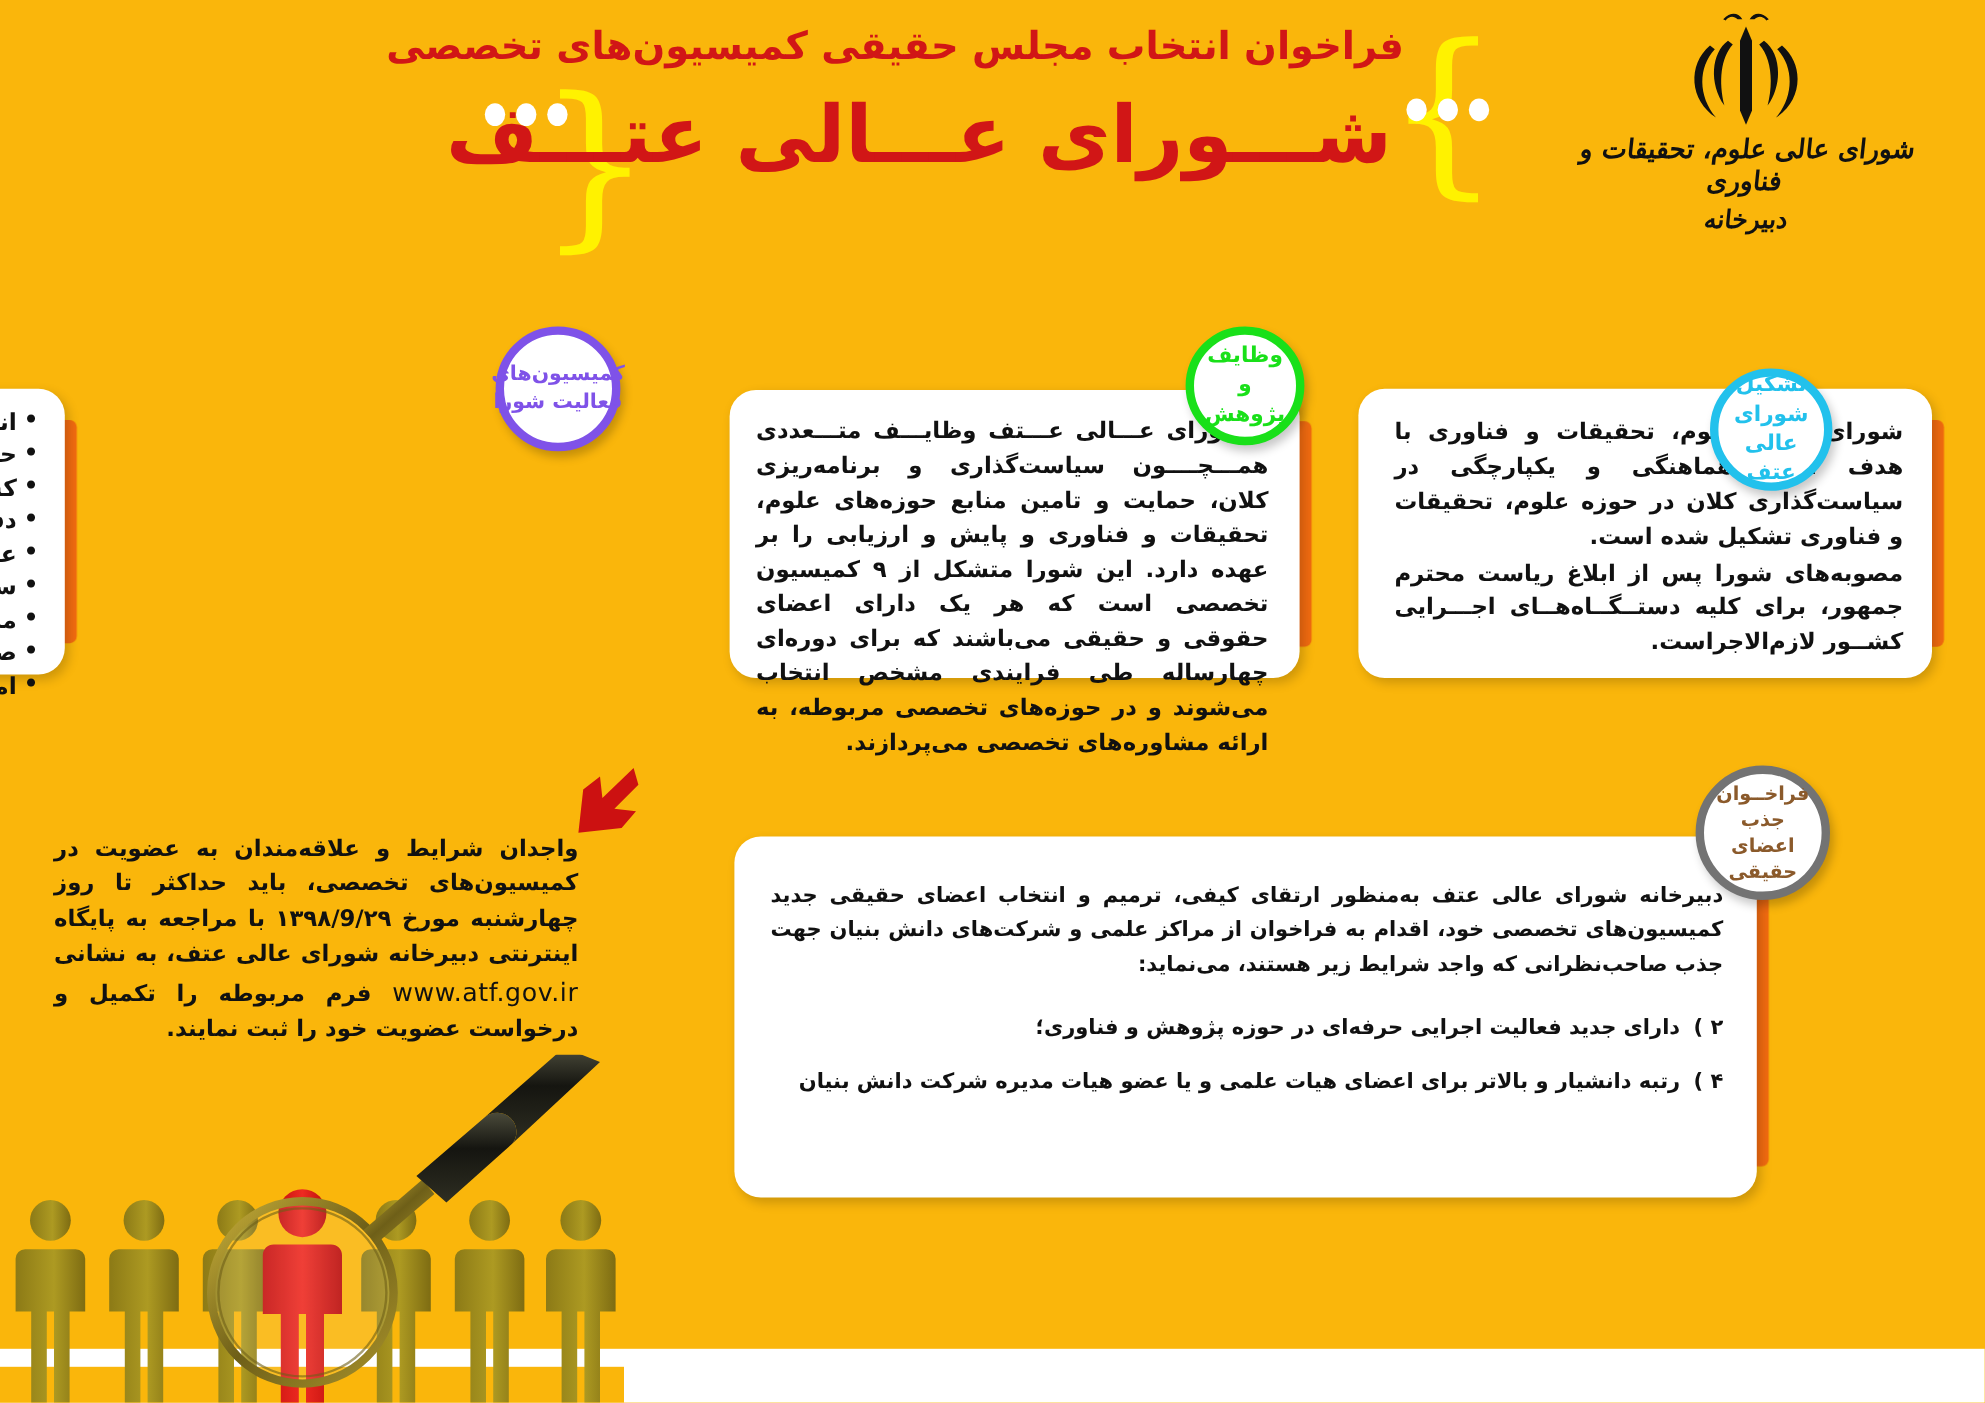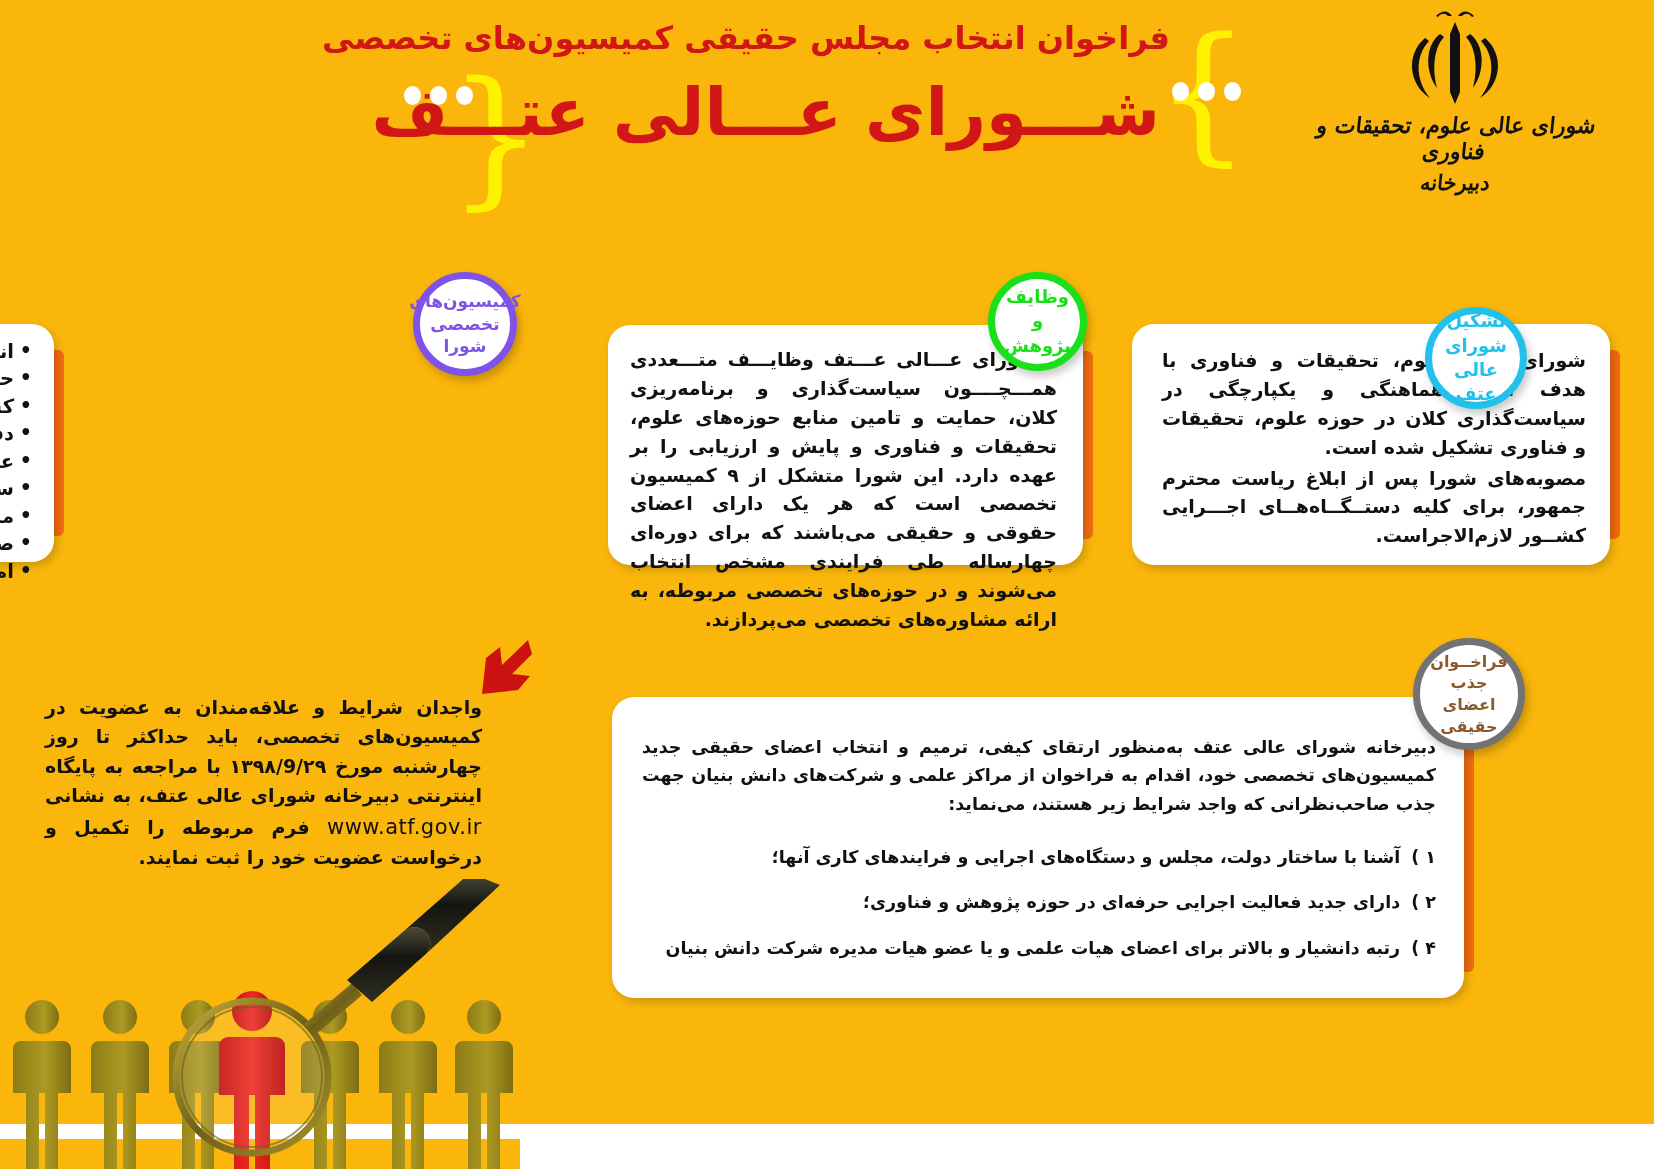--- a/index.html
+++ b/index.html
@@ -357,21 +357,21 @@
     <li>کشاورزی، آب و منابع طبیعی</li>
     <li>دفاع، امنیت و سیاست خارجی</li>
     <li>علوم پایه و فناوری‌های همگرا</li>
     <li>سلامت، امنیت غذایی و رفاه اجتماعی</li>
     <li>مدیریت، اقتصاد، بازرگانی و امور حقوقی</li>
     <li>صنایع، معادن و فناوری اطلاعات و ارتباطات</li>
     <li>امور فرهنگی، اجتماعی و علوم انسانی و اسلامی</li>
   </ul>
 </div>
 <div class="badge badge-commissions">
-  <span>کمیسیون‌های تخصصی شورا</span>
+  <span>کمیسیون‌های فعالیت شورا</span>
 </div>
 
 <div class="card card-duties">
   <div class="body-text">شـــورای عـــالی عـــتف وظایـــف متـــعددی همـــچــــون سیاست‌گذاری و برنامه‌ریزی کلان، حمایت و تامین منابع حوزه‌های علوم، تحقیقات و فناوری و پایش و ارزیابی را بر عهده دارد. این شورا متشکل از ۹ کمیسیون تخصصی است که هر یک دارای اعضای حقوقی و حقیقی می‌باشند که برای دوره‌ای چهارساله طی فرایندی مشخص انتخاب می‌شوند و در حوزه‌های تخصصی مربوطه، به ارائه مشاوره‌های تخصصی می‌پردازند.</div>
 </div>
 <div class="badge badge-duties">
   <span>وظایف و پژوهش</span>
 </div>
 
 <div class="card card-formation">
@@ -380,24 +380,20 @@
     <p>مصوبه‌های شورا پس از ابلاغ ریاست محترم جمهور، برای کلیه دستــگــاه‌هــای اجـــرایی کشــور لازم‌الاجراست.</p>
   </div>
 </div>
 <div class="badge badge-formation">
   <span>تشکیل شورای عالی عتف</span>
 </div>
 
 <div class="card card-call">
   <div class="intro">دبیرخانه شورای عالی عتف به‌منظور ارتقای کیفی، ترمیم و انتخاب اعضای حقیقی جدید کمیسیون‌های تخصصی خود، اقدام به فراخوان از مراکز علمی و شرکت‌های دانش بنیان جهت جذب صاحب‌نظرانی که واجد شرایط زیر هستند، می‌نماید:</div>
   <ul class="call-list">
-    <li>
-      <span class="num">۱ )</span>
-      <span>آشنا با ساختار دولت، مجلس و دستگاه‌های اجرایی و فرایندهای کاری آنها؛</span>
-    </li>
     <li>
       <span class="num">۲ )</span>
       <span>دارای جدید فعالیت اجرایی حرفه‌ای در حوزه پژوهش و فناوری؛</span>
     </li>
     <li>
       <span class="num">۴ )</span>
       <span>رتبه دانشیار و بالاتر برای اعضای هیات علمی و یا عضو هیات مدیره شرکت دانش بنیان</span>
     </li>
   </ul>
 </div>

